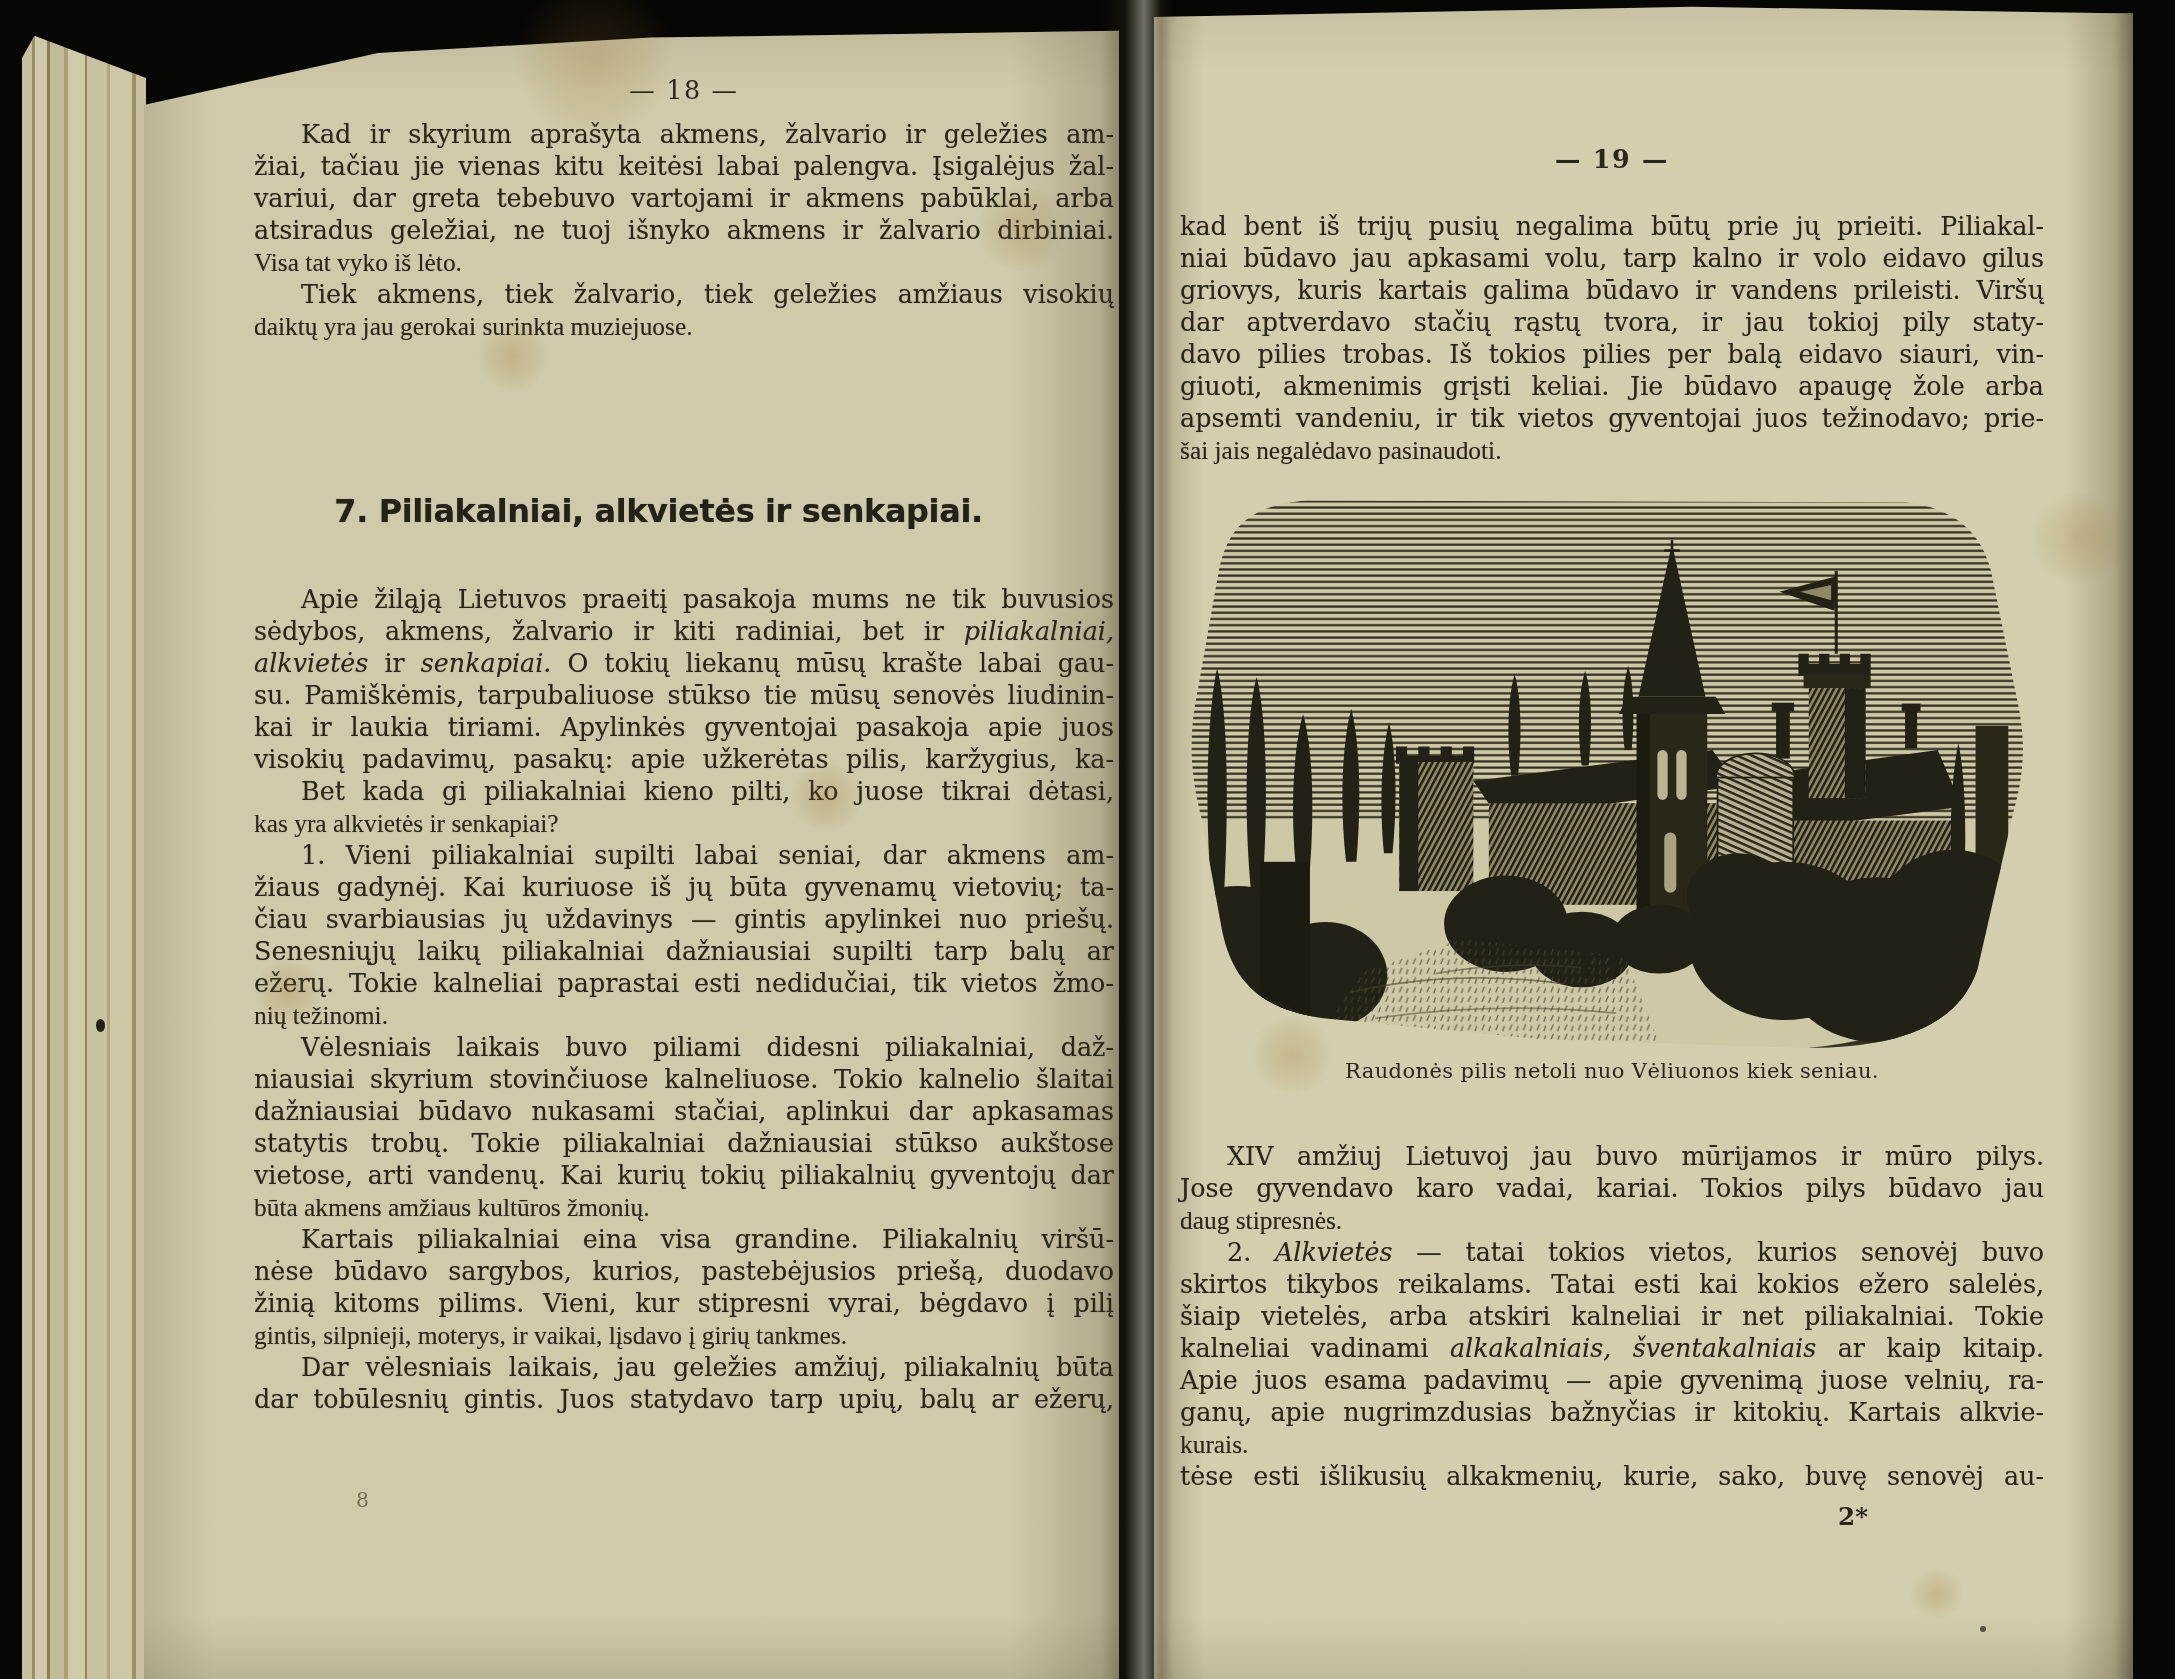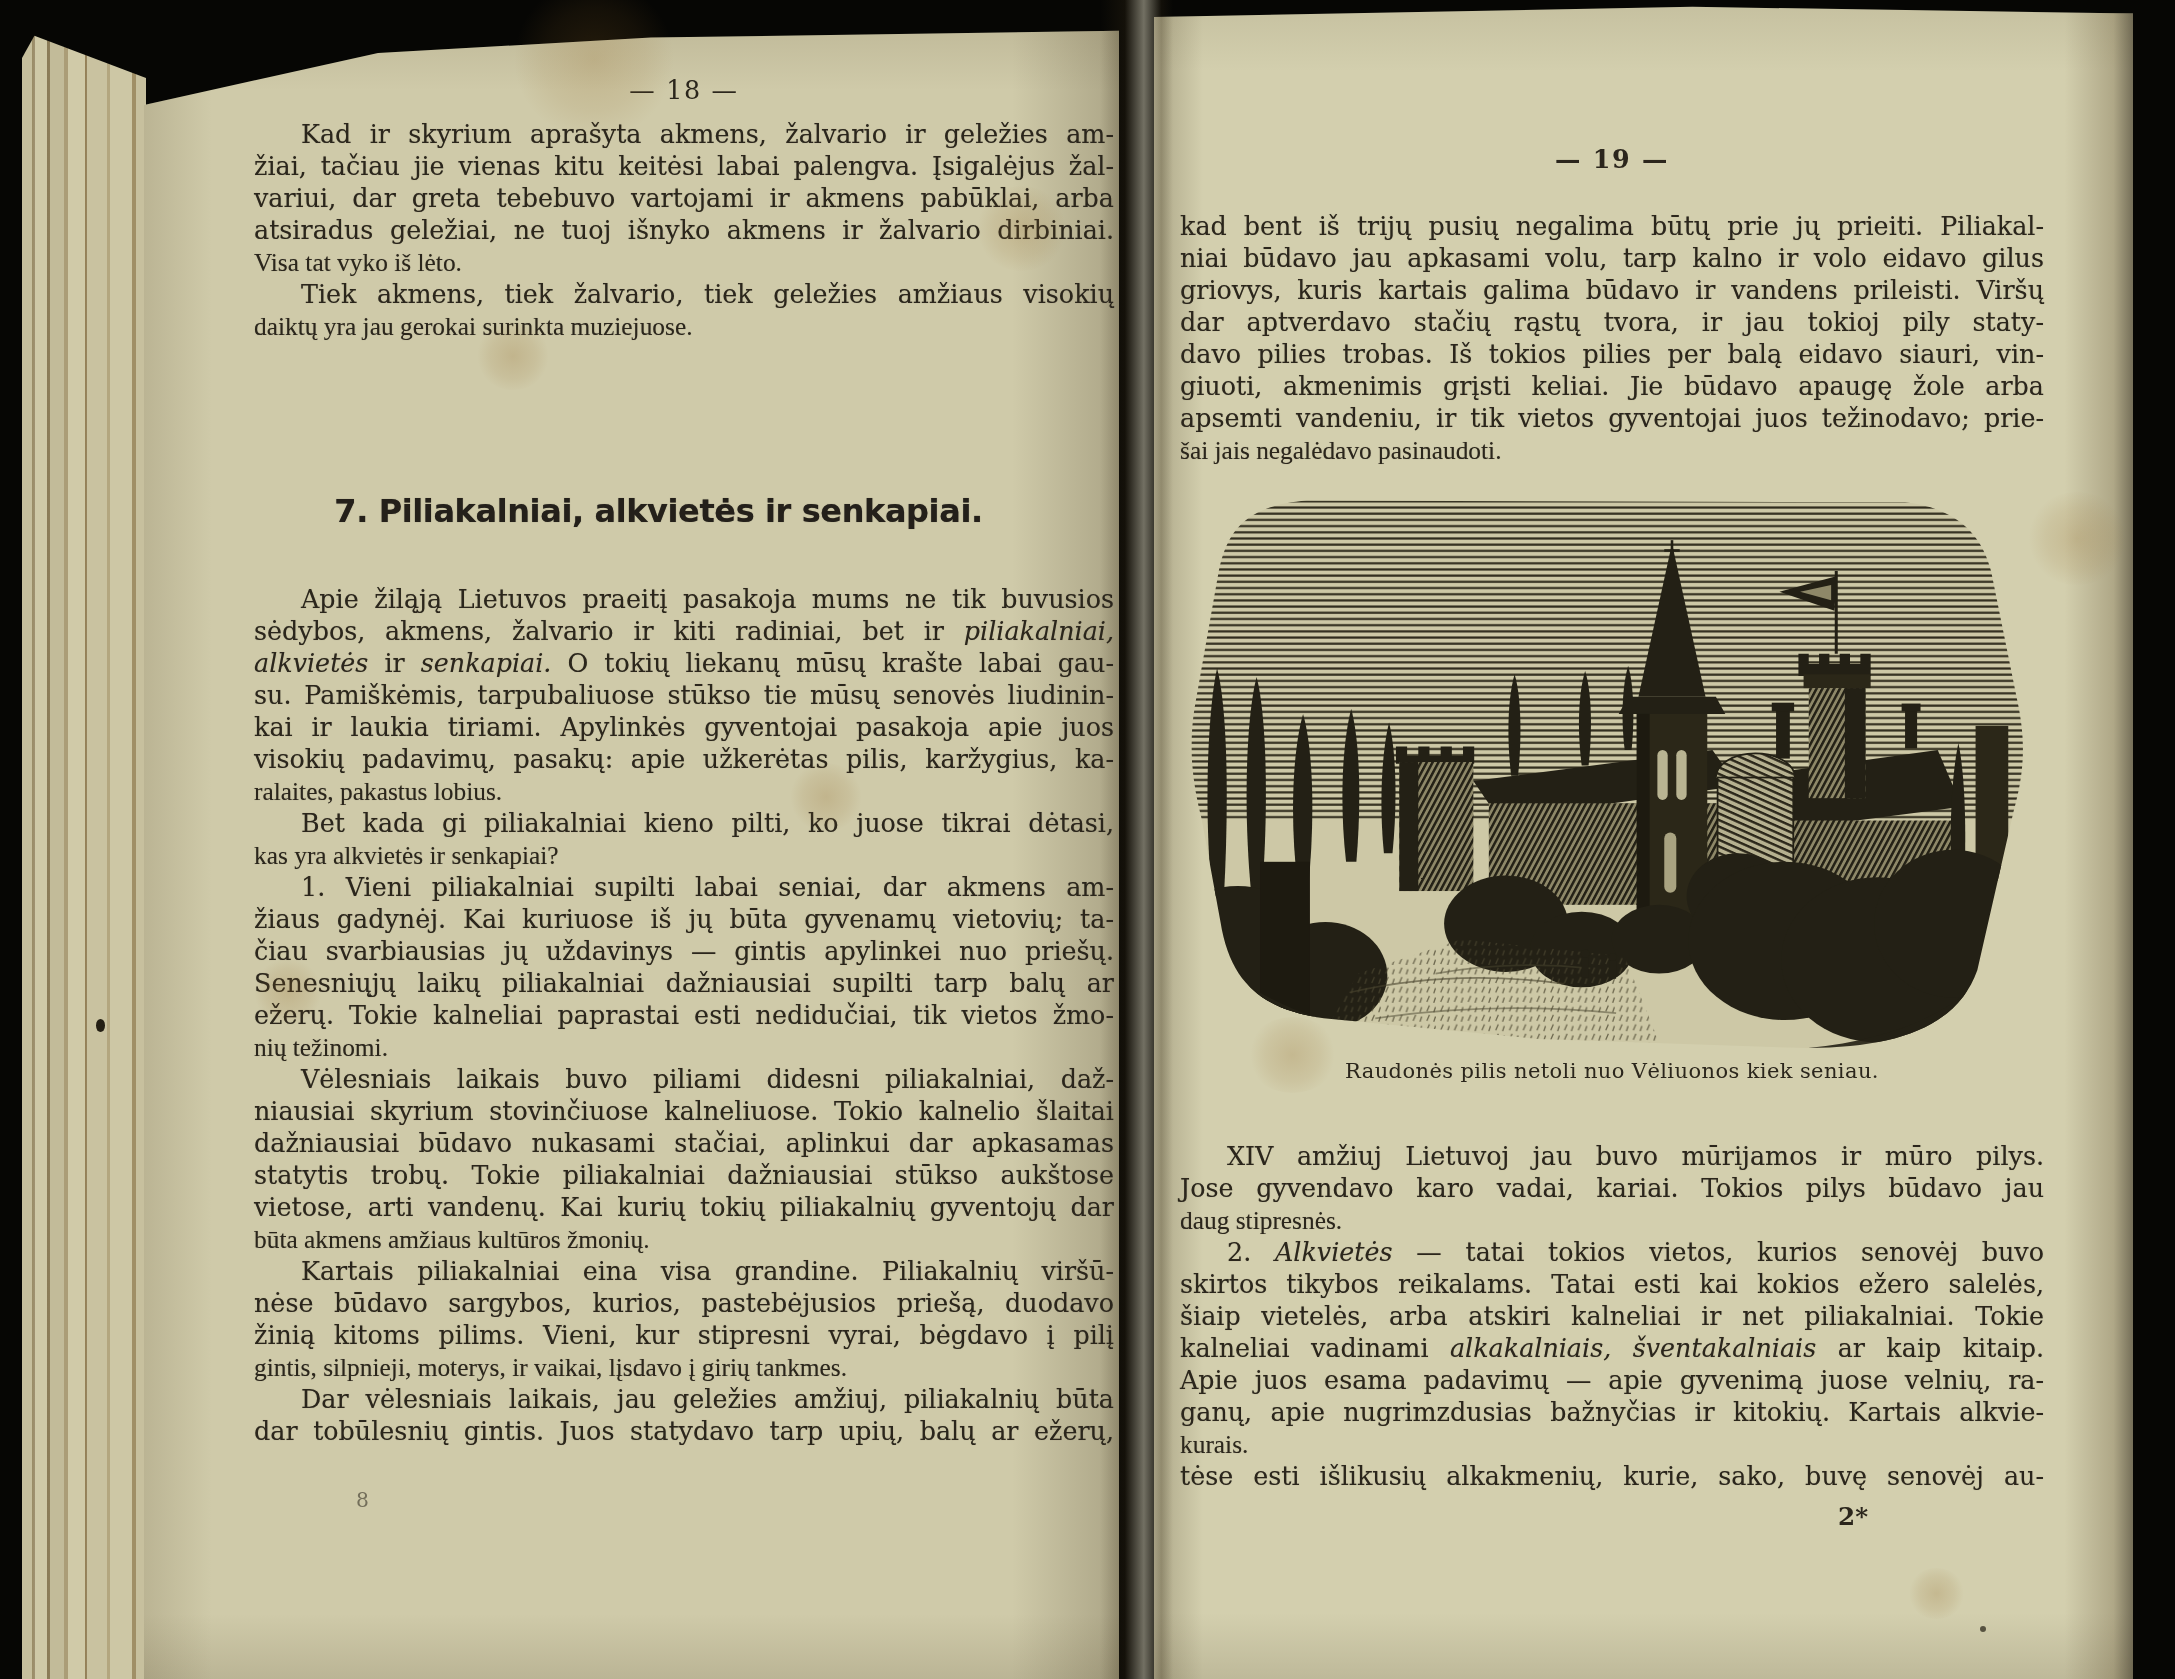--- a/index.html
+++ b/index.html
@@ -90,21 +90,20 @@
 
   <div class="heading">7. Piliakalniai, alkvietės ir senkapiai.</div>
 
   <div class="tblock" style="left:254px; top:583px;">
     <div class="ln ind">Apie žiląją Lietuvos praeitį pasakoja mums ne tik buvusios</div>
     <div class="ln"><span>sėdybos, akmens, žalvario ir kiti radiniai, bet ir </span><span class="it">piliakalniai,</span></div>
     <div class="ln"><span class="it">alkvietės</span><span> ir </span><span class="it">senkapiai.</span><span> O tokių liekanų mūsų krašte labai gau-</span></div>
     <div class="ln">su. Pamiškėmis, tarpubaliuose stūkso tie mūsų senovės liudinin-</div>
     <div class="ln">kai ir laukia tiriami. Apylinkės gyventojai pasakoja apie juos</div>
     <div class="ln">visokių padavimų, pasakų: apie užkerėtas pilis, karžygius, ka-</div>
-    <div class="ln end">ralaites, pakastus lobius.</div>
     <div class="ln ind">Bet kada gi piliakalniai kieno pilti, ko juose tikrai dėtasi,</div>
     <div class="ln end">kas yra alkvietės ir senkapiai?</div>
     <div class="ln ind">1. Vieni piliakalniai supilti labai seniai, dar akmens am-</div>
     <div class="ln">žiaus gadynėj. Kai kuriuose iš jų būta gyvenamų vietovių; ta-</div>
     <div class="ln">čiau svarbiausias jų uždavinys — gintis apylinkei nuo priešų.</div>
     <div class="ln">Senesniųjų laikų piliakalniai dažniausiai supilti tarp balų ar</div>
     <div class="ln">ežerų. Tokie kalneliai paprastai esti nedidučiai, tik vietos žmo-</div>
     <div class="ln end">nių težinomi.</div>
     <div class="ln ind">Vėlesniais laikais buvo piliami didesni piliakalniai, daž-</div>
     <div class="ln">niausiai skyrium stovinčiuose kalneliuose. Tokio kalnelio šlaitai</div>

